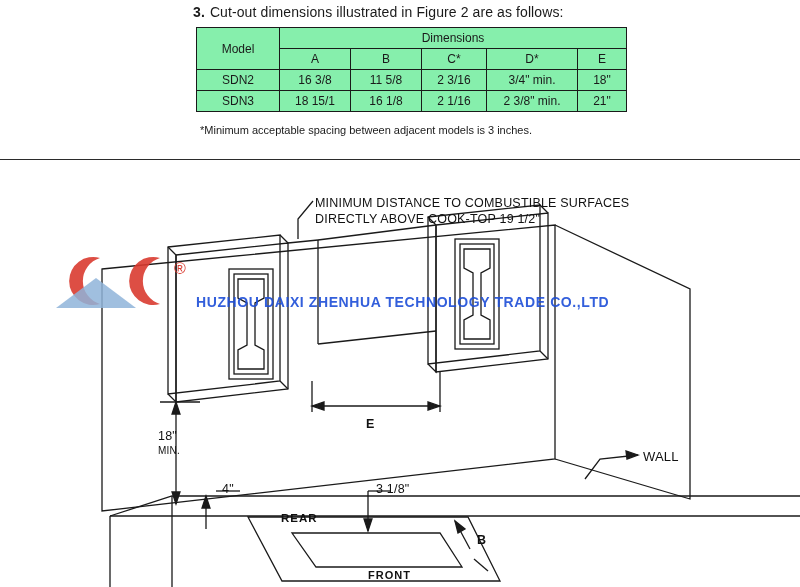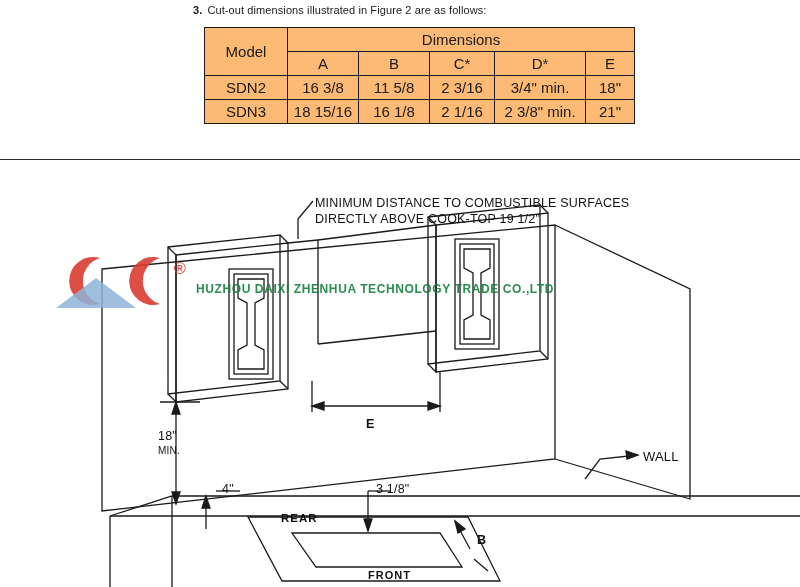--- a/index.html
+++ b/index.html
@@ -19,37 +19,37 @@
     position: relative;
     width: 800px;
     height: 587px;
   }
 
   
   .note-line {
     position: absolute;
     left: 193px;
     top: 4px;
-    font-size: 11px;
+    font-size: 14px;
     letter-spacing: 0.1px;
     white-space: nowrap;
   }
   .note-num {
     font-weight: bold;
     margin-right: 5px;
   }
 
   
   .dim-table {
     position: absolute;
-    left: 204px;
+    left: 196px;
     top: 27px;
     border-collapse: collapse;
-    font-size: 15px;
-    background: #fdba74;
+    font-size: 12px;
+    background: #86efac;
   }
   .dim-table td, .dim-table th {
     border: 1px solid #1a1a1a;
     text-align: center;
     font-weight: normal;
     padding: 3px 4px;
   }
   .dim-table .model-cell {
     width: 74px;
   }
@@ -129,25 +129,25 @@
     font-size: 37px;
     font-weight: bold;
     color: #7b8a9b;
     opacity: 0.82;
     letter-spacing: 3px;
     white-space: nowrap;
   }
   .wm-en {
     position: absolute;
     left: 196px;
-    top: 282px;
+    top: 294px;
     font-family: "Liberation Sans", sans-serif;
-    font-size: 12px;
+    font-size: 14px;
     font-weight: bold;
-    color: #15803d;
+    color: #1d4ed8;
     opacity: 0.9;
     letter-spacing: 0.6px;
     white-space: nowrap;
   }
   .wm-logo {
     position: absolute;
     left: 56px;
     top: 248px;
     width: 160px;
     height: 66px;
@@ -178,29 +178,30 @@
     <tr class="row-h">
       <td>SDN2</td>
       <td>16 3/8</td>
       <td>11 5/8</td>
       <td>2 3/16</td>
       <td>3/4" min.</td>
       <td>18"</td>
     </tr>
     <tr class="row-h">
       <td>SDN3</td>
-      <td>18 15/16</td>
+      <td>18 15/1</td>
       <td>16 1/8</td>
       <td>2 1/16</td>
       <td>2 3/8" min.</td>
       <td>21"</td>
     </tr>
   </tbody>
     </table>
 
+  <div class="footnote">*Minimum acceptable spacing between adjacent models is 3 inches.</div>
 
   <div class="divider"></div>
 
   <div class="drawing">
     <svg width="800" height="428" viewBox="0 0 800 428">
       <g stroke="#1a1a1a" fill="none" stroke-width="1.3" stroke-linejoin="miter">
 
         <path d="M 102 110 L 555 66 L 555 300 L 102 352 Z"></path>
 
         <path d="M 555 66 L 690 130 L 690 340 L 555 300"></path>

